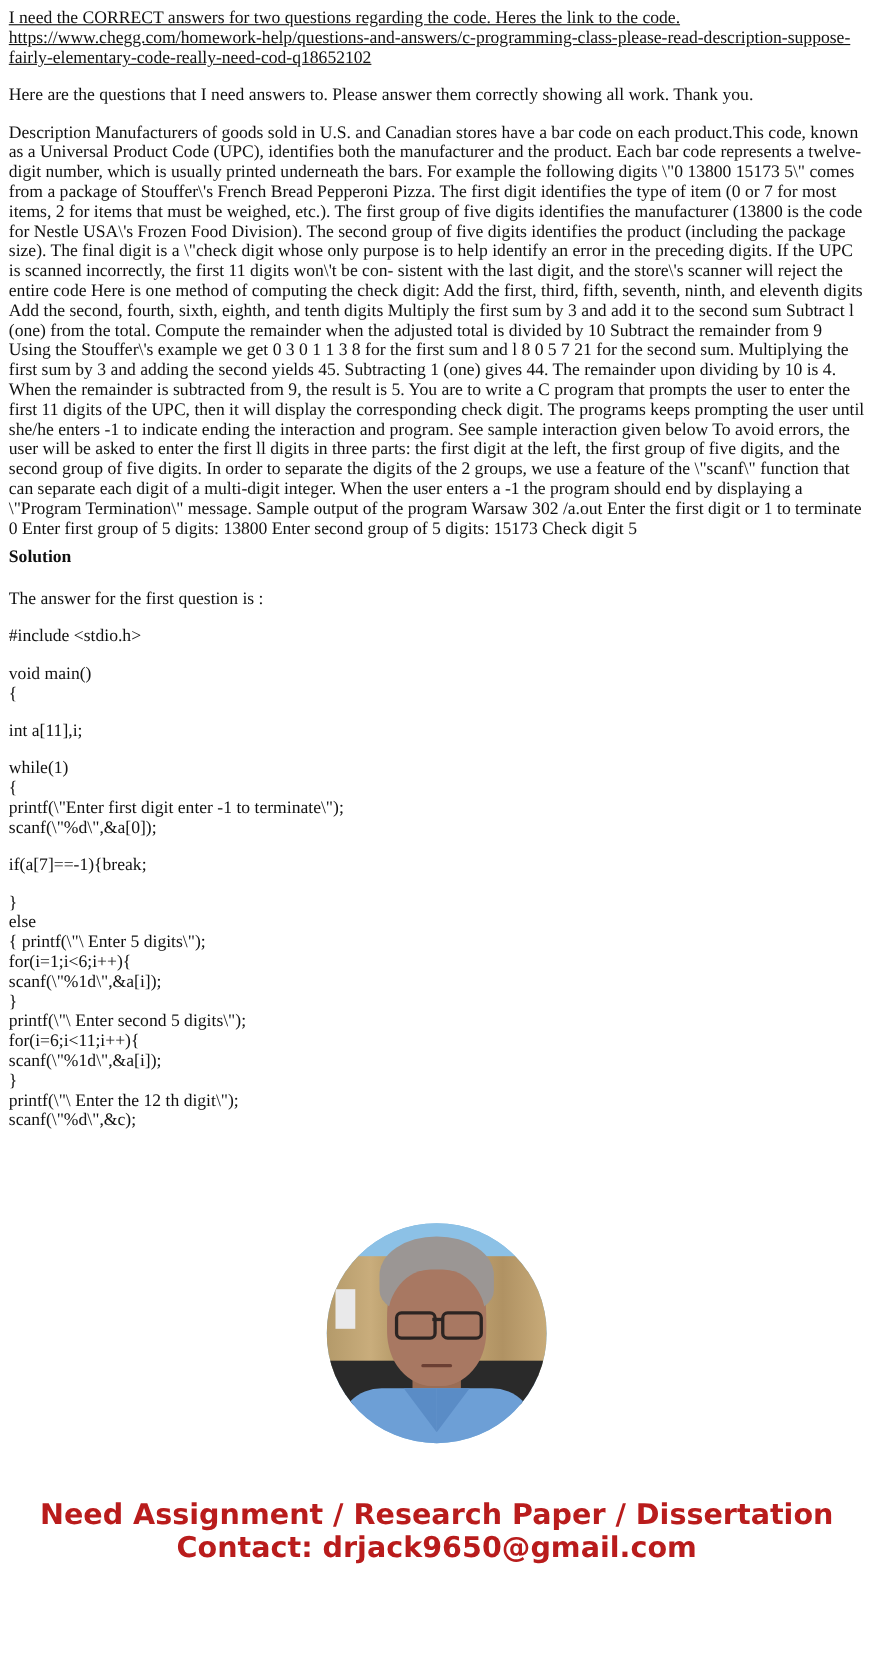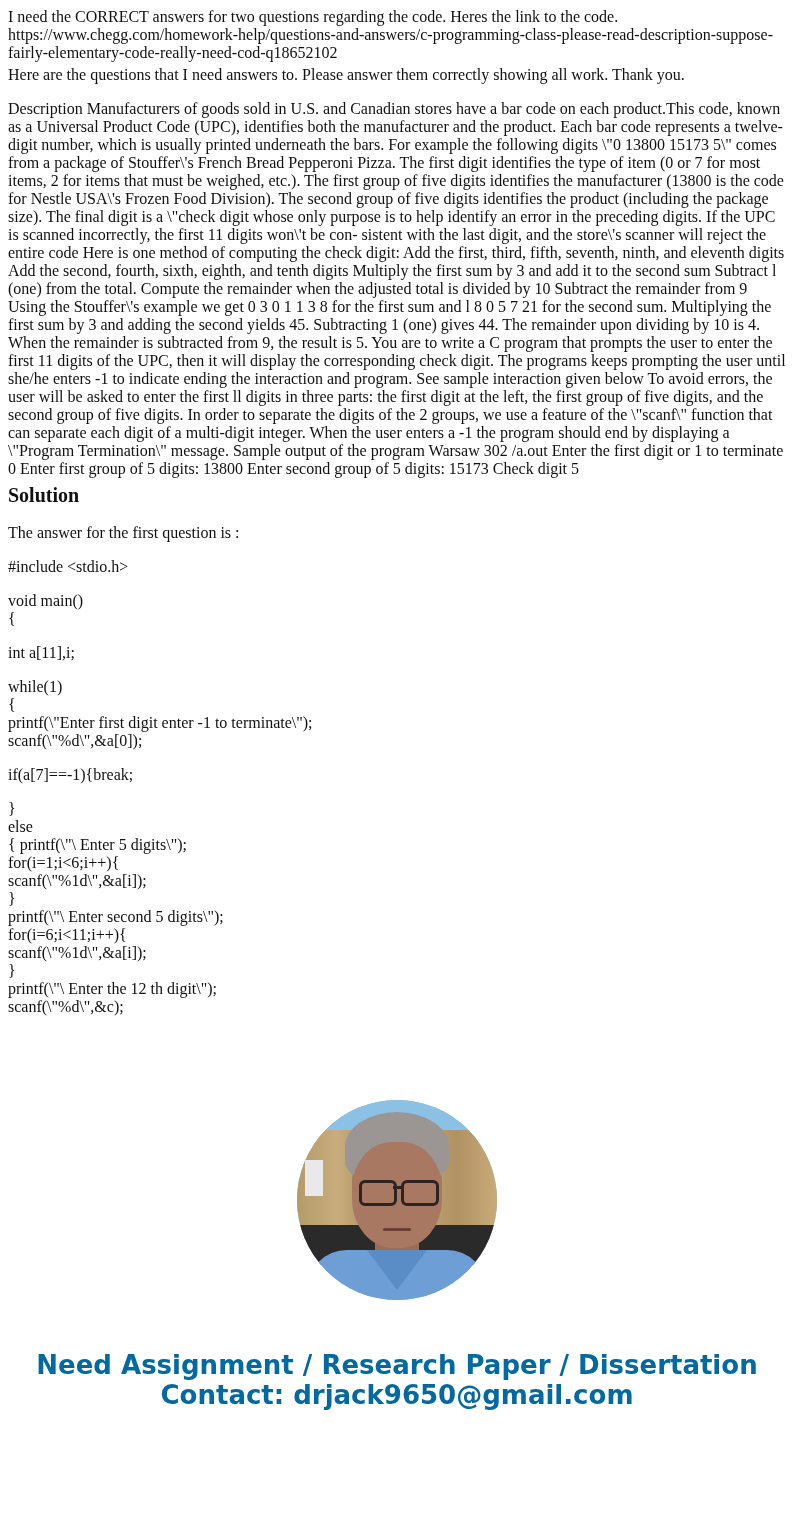--- a/index.html
+++ b/index.html
@@ -8,25 +8,25 @@
     min-height: 1523px;
     font-family: "Liberation Serif", serif;
     font-size: 16px;
     line-height: 18px;
     color: #111111;
   }
   .content { padding: 8px 8px 0 8px; }
   p { margin: 0 0 16px 0; }
   h3 {
     margin: 0 0 18px 0;
-    font-size: 20px;
+    font-size: 16px;
     line-height: 22px;
     font-weight: bold;
   }
-  .intro p.first { margin-bottom: 4px; }
+  .intro p.first { margin-bottom: 16px; text-decoration: underline; }
   .desc { margin-bottom: 4px; }
   .solution { margin-top: 6px; }
   .code-block p { margin: 16px 0 16px 0; }
   .code-line { display: block; white-space: pre-wrap; }
   .avatar-wrap {
     width: 100%;
     display: flex;
     justify-content: center;
     margin-top: 84px;
   }
@@ -56,21 +56,21 @@
   .av-bridge { position:absolute; left:96px; top:86px; width:10px; height:3px; background:#2c2422; }
   .av-mouth { position:absolute; left:86px; top:128px; width:28px; height:3px; background:#6b3f33; border-radius:2px; }
 
   .promo {
     margin-top: 50px;
     text-align: center;
     font-family: "DejaVu Sans", sans-serif;
     font-weight: bold;
     font-size: 26px;
     line-height: 30px;
-    color: #0369a1;
+    color: #b91c1c;
     padding: 0 20px;
   }
   .promo span { display: block; }
 </style>
 </head>
 <body>
 
 <div class="content">
 
   <div class="intro">

